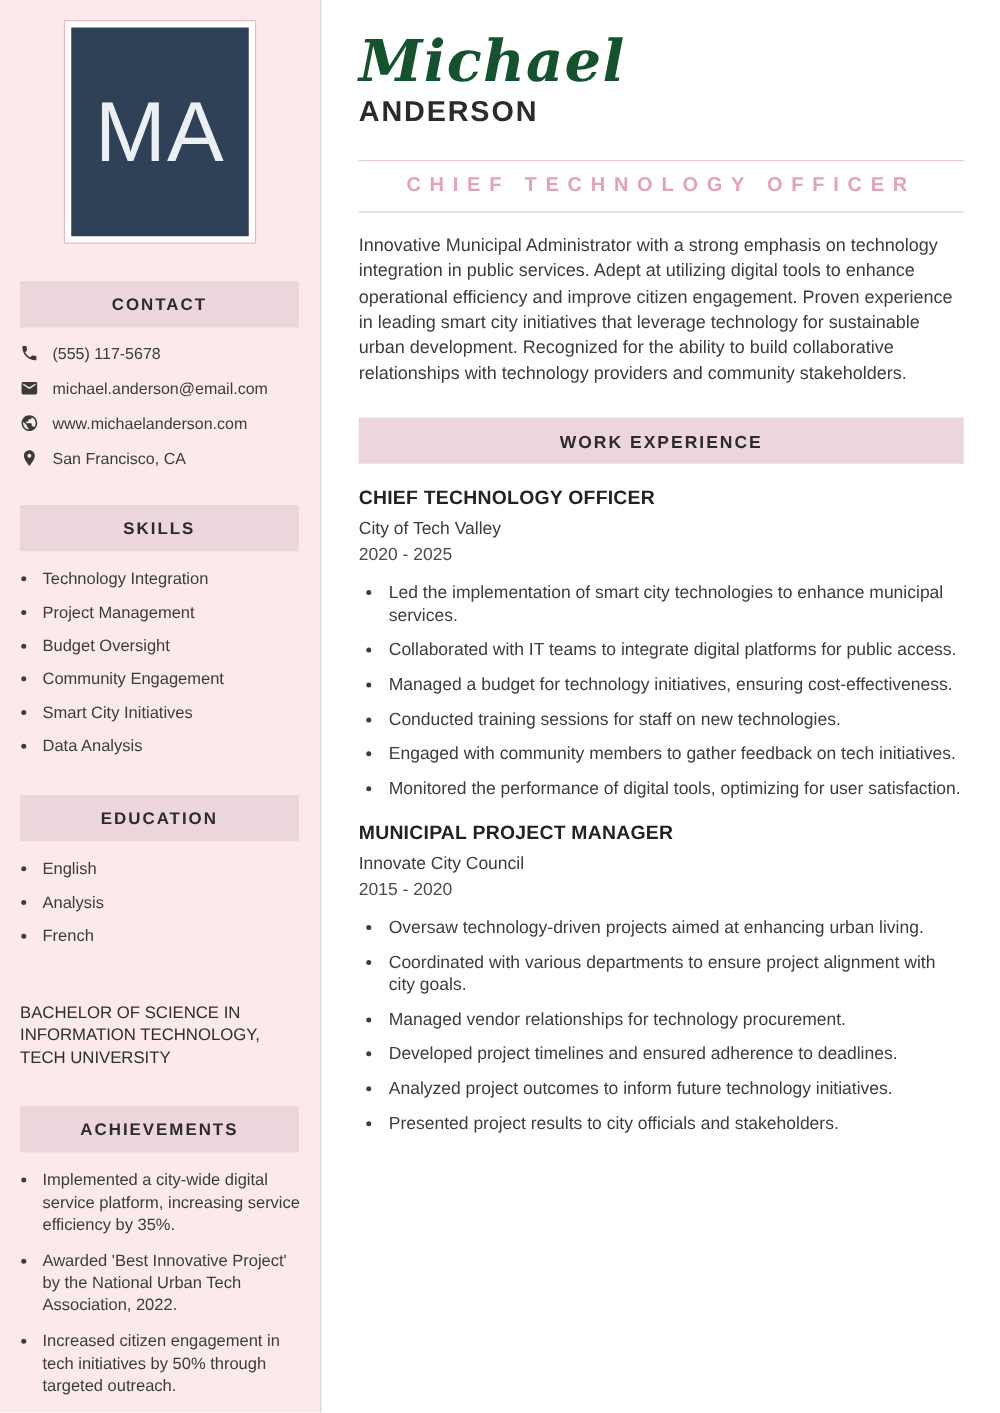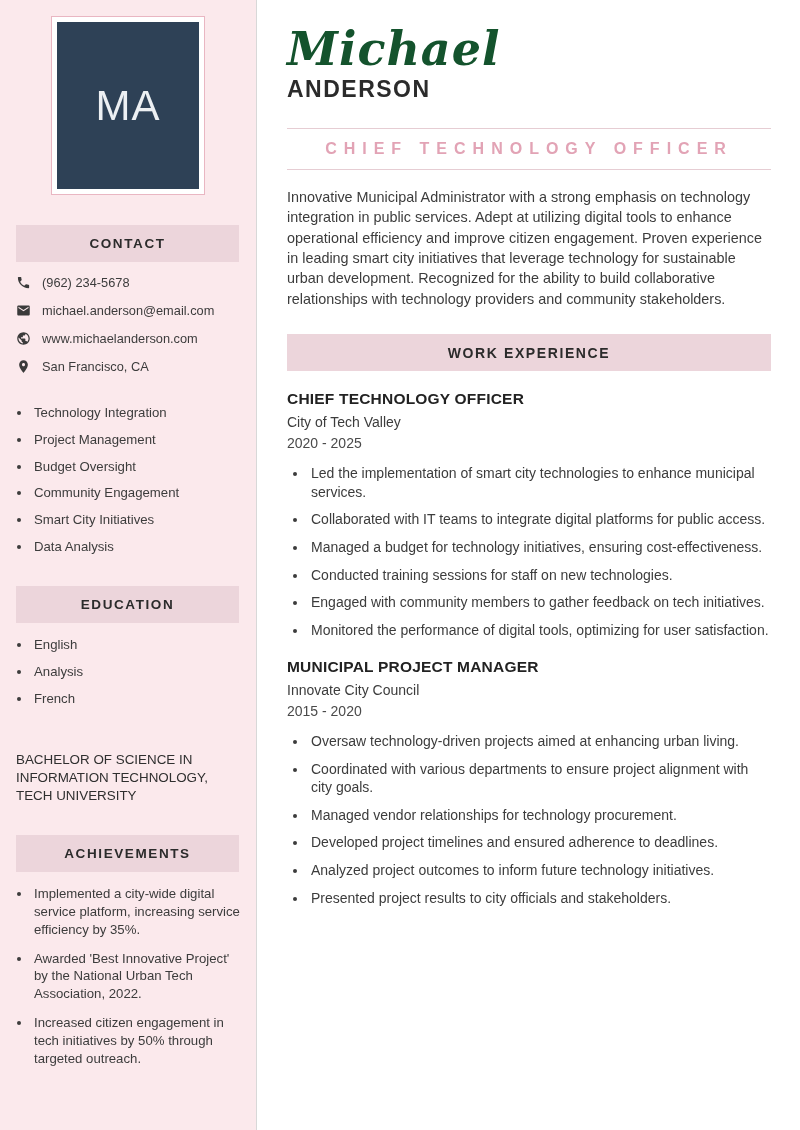--- a/index.html
+++ b/index.html
@@ -30,21 +30,21 @@
   .avatar-frame{
     width:154px;height:179px;margin:0 auto;
     background:#fff;border:1px solid #e9b6c2;
     padding:5px;display:flex;
   }
   .avatar-box{
     flex:1;background:var(--avatar-bg);
     display:flex;align-items:center;justify-content:center;
   }
   .avatar-box span{
-    font-size:42px;color:#edf0f3;letter-spacing:1px;font-weight:400;
+    font-size:68px;color:#edf0f3;letter-spacing:1px;font-weight:400;
   }
   .side-section{margin-top:30px;}
   .side-header{
     margin:0 17px 0 16px;height:37px;
     background:var(--bar-bg);
     display:flex;align-items:center;justify-content:center;
     font-weight:bold;font-size:13.5px;letter-spacing:1.6px;color:var(--heading);
   }
   .contact-list{padding:13px 16px 0;}
   .contact-item{
@@ -114,21 +114,21 @@
       <div class="side-header">
         <span>CONTACT</span>
       </div>
       <div class="contact-list">
           <div class="contact-item">
             <span class="icon">
               <svg viewBox="0 0 24 24">
                 <path d="M6.62 10.79c1.44 2.83 3.76 5.14 6.59 6.59l2.2-2.2c.27-.27.67-.36 1.02-.24 1.12.37 2.33.57 3.57.57.55 0 1 .45 1 1V20c0 .55-.45 1-1 1-9.39 0-17-7.61-17-17 0-.55.45-1 1-1h3.5c.55 0 1 .45 1 1 0 1.25.2 2.45.57 3.57.11.35.03.74-.25 1.02l-2.2 2.2z"></path>
               </svg>
             </span>
-            <span>(962) 234-5678</span>
+            <span>(555) 117-5678</span>
           </div>
           <div class="contact-item">
             <span class="icon">
               <svg viewBox="0 0 24 24">
                 <path d="M20 4H4c-1.1 0-2 .9-2 2v12c0 1.1.9 2 2 2h16c1.1 0 2-.9 2-2V6c0-1.1-.9-2-2-2zm0 4-8 5-8-5V6l8 5 8-5v2z"></path>
               </svg>
             </span>
             <span>michael.anderson@email.com</span>
           </div>
           <div class="contact-item">
@@ -144,20 +144,23 @@
               <svg viewBox="0 0 24 24">
                 <path d="M12 2C8.13 2 5 5.13 5 9c0 5.25 7 13 7 13s7-7.75 7-13c0-3.87-3.13-7-7-7zm0 9.5c-1.38 0-2.5-1.12-2.5-2.5s1.12-2.5 2.5-2.5 2.5 1.12 2.5 2.5-1.12 2.5-2.5 2.5z"></path>
               </svg>
             </span>
             <span>San Francisco, CA</span>
           </div>
         </div>
     </div>
 
     <div class="side-section">
+      <div class="side-header">
+        <span>SKILLS</span>
+      </div>
       <ul class="side-list">
           <li>Technology Integration</li>
           <li>Project Management</li>
           <li>Budget Oversight</li>
           <li>Community Engagement</li>
           <li>Smart City Initiatives</li>
           <li>Data Analysis</li>
         </ul>
     </div>
 

